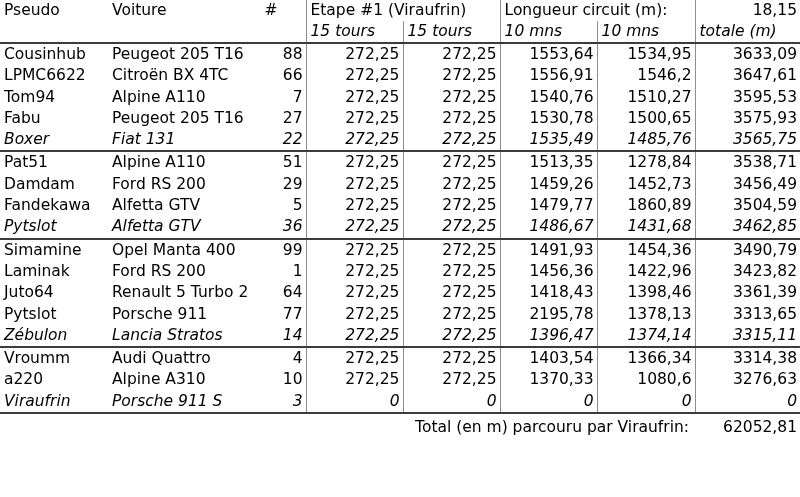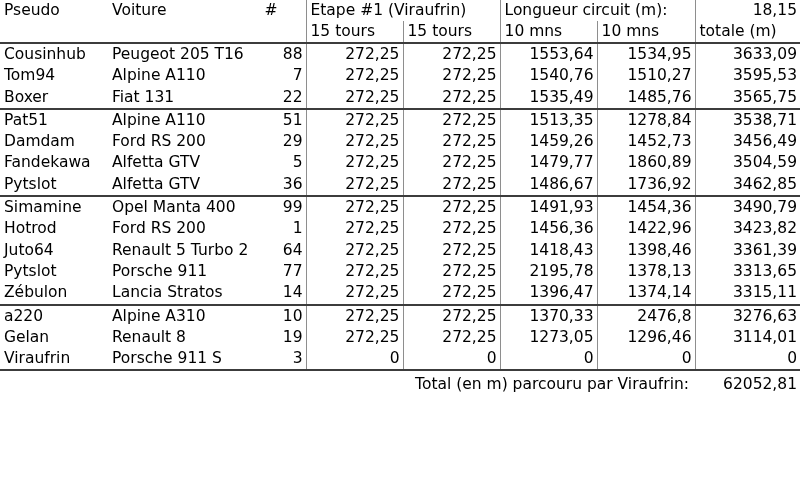--- a/index.html
+++ b/index.html
@@ -25,21 +25,21 @@
     white-space: nowrap;
     overflow: hidden;
     vertical-align: middle;
   }
   tbody.data td { height: 21.3px; line-height: 21.3px; }
   .c-num { text-align: right; }
   .c-dist { }
   .vl { border-left: 1px solid #8e8e8e; }
   .hash-head { text-align: right; padding-right: 28px; }
   thead tr.head-last td,
-  tbody.data tr.sep td { border-bottom: 2px solid #3c3c3c; }
+  tbody.data tr.sep td { border-bottom: 2px solid #3c3c3c; font-style: italic; }
   tfoot td {
     height: 26px;
     line-height: 26px;
   }
   tfoot .total-label { text-align: right; padding-right: 6px; }
 </style>
 </head>
 <body>
 
 <table class="results">
@@ -77,29 +77,49 @@
         <td>Cousinhub</td>
         <td>Peugeot 205 T16</td>
         <td class="c-num">88</td>
         <td class="c-num vl">272,25</td>
         <td class="c-num vl">272,25</td>
         <td class="c-num vl">1553,64</td>
         <td class="c-num vl">1534,95</td>
         <td class="c-num vl c-dist">3633,09</td>
       </tr>
       <tr>
+        <td>LPMC6622</td>
+        <td>Citroën BX 4TC</td>
+        <td class="c-num">66</td>
+        <td class="c-num vl">272,25</td>
+        <td class="c-num vl">272,25</td>
+        <td class="c-num vl">1556,91</td>
+        <td class="c-num vl">1546,2</td>
+        <td class="c-num vl c-dist">3647,61</td>
+      </tr>
+      <tr>
         <td>Tom94</td>
         <td>Alpine A110</td>
         <td class="c-num">7</td>
         <td class="c-num vl">272,25</td>
         <td class="c-num vl">272,25</td>
         <td class="c-num vl">1540,76</td>
         <td class="c-num vl">1510,27</td>
         <td class="c-num vl c-dist">3595,53</td>
       </tr>
+      <tr>
+        <td>Fabu</td>
+        <td>Peugeot 205 T16</td>
+        <td class="c-num">27</td>
+        <td class="c-num vl">272,25</td>
+        <td class="c-num vl">272,25</td>
+        <td class="c-num vl">1530,78</td>
+        <td class="c-num vl">1500,65</td>
+        <td class="c-num vl c-dist">3575,93</td>
+      </tr>
       <tr class="sep">
         <td>Boxer</td>
         <td>Fiat 131</td>
         <td class="c-num">22</td>
         <td class="c-num vl">272,25</td>
         <td class="c-num vl">272,25</td>
         <td class="c-num vl">1535,49</td>
         <td class="c-num vl">1485,76</td>
         <td class="c-num vl c-dist">3565,75</td>
       </tr>
@@ -133,35 +153,35 @@
         <td class="c-num vl">1860,89</td>
         <td class="c-num vl c-dist">3504,59</td>
       </tr>
       <tr class="sep">
         <td>Pytslot</td>
         <td>Alfetta GTV</td>
         <td class="c-num">36</td>
         <td class="c-num vl">272,25</td>
         <td class="c-num vl">272,25</td>
         <td class="c-num vl">1486,67</td>
-        <td class="c-num vl">1736,92</td>
+        <td class="c-num vl">1431,68</td>
         <td class="c-num vl c-dist">3462,85</td>
       </tr>
       <tr>
         <td>Simamine</td>
         <td>Opel Manta 400</td>
         <td class="c-num">99</td>
         <td class="c-num vl">272,25</td>
         <td class="c-num vl">272,25</td>
         <td class="c-num vl">1491,93</td>
         <td class="c-num vl">1454,36</td>
         <td class="c-num vl c-dist">3490,79</td>
       </tr>
       <tr>
-        <td>Hotrod</td>
+        <td>Laminak</td>
         <td>Ford RS 200</td>
         <td class="c-num">1</td>
         <td class="c-num vl">272,25</td>
         <td class="c-num vl">272,25</td>
         <td class="c-num vl">1456,36</td>
         <td class="c-num vl">1422,96</td>
         <td class="c-num vl c-dist">3423,82</td>
       </tr>
       <tr>
         <td>Juto64</td>
@@ -187,38 +207,38 @@
         <td>Zébulon</td>
         <td>Lancia Stratos</td>
         <td class="c-num">14</td>
         <td class="c-num vl">272,25</td>
         <td class="c-num vl">272,25</td>
         <td class="c-num vl">1396,47</td>
         <td class="c-num vl">1374,14</td>
         <td class="c-num vl c-dist">3315,11</td>
       </tr>
       <tr>
+        <td>Vroumm</td>
+        <td>Audi Quattro</td>
+        <td class="c-num">4</td>
+        <td class="c-num vl">272,25</td>
+        <td class="c-num vl">272,25</td>
+        <td class="c-num vl">1403,54</td>
+        <td class="c-num vl">1366,34</td>
+        <td class="c-num vl c-dist">3314,38</td>
+      </tr>
+      <tr>
         <td>a220</td>
         <td>Alpine A310</td>
         <td class="c-num">10</td>
         <td class="c-num vl">272,25</td>
         <td class="c-num vl">272,25</td>
         <td class="c-num vl">1370,33</td>
-        <td class="c-num vl">2476,8</td>
+        <td class="c-num vl">1080,6</td>
         <td class="c-num vl c-dist">3276,63</td>
-      </tr>
-      <tr>
-        <td>Gelan</td>
-        <td>Renault 8</td>
-        <td class="c-num">19</td>
-        <td class="c-num vl">272,25</td>
-        <td class="c-num vl">272,25</td>
-        <td class="c-num vl">1273,05</td>
-        <td class="c-num vl">1296,46</td>
-        <td class="c-num vl c-dist">3114,01</td>
       </tr>
       <tr class="sep">
         <td>Viraufrin</td>
         <td>Porsche 911 S</td>
         <td class="c-num">3</td>
         <td class="c-num vl">0</td>
         <td class="c-num vl">0</td>
         <td class="c-num vl">0</td>
         <td class="c-num vl">0</td>
         <td class="c-num vl c-dist">0</td>

